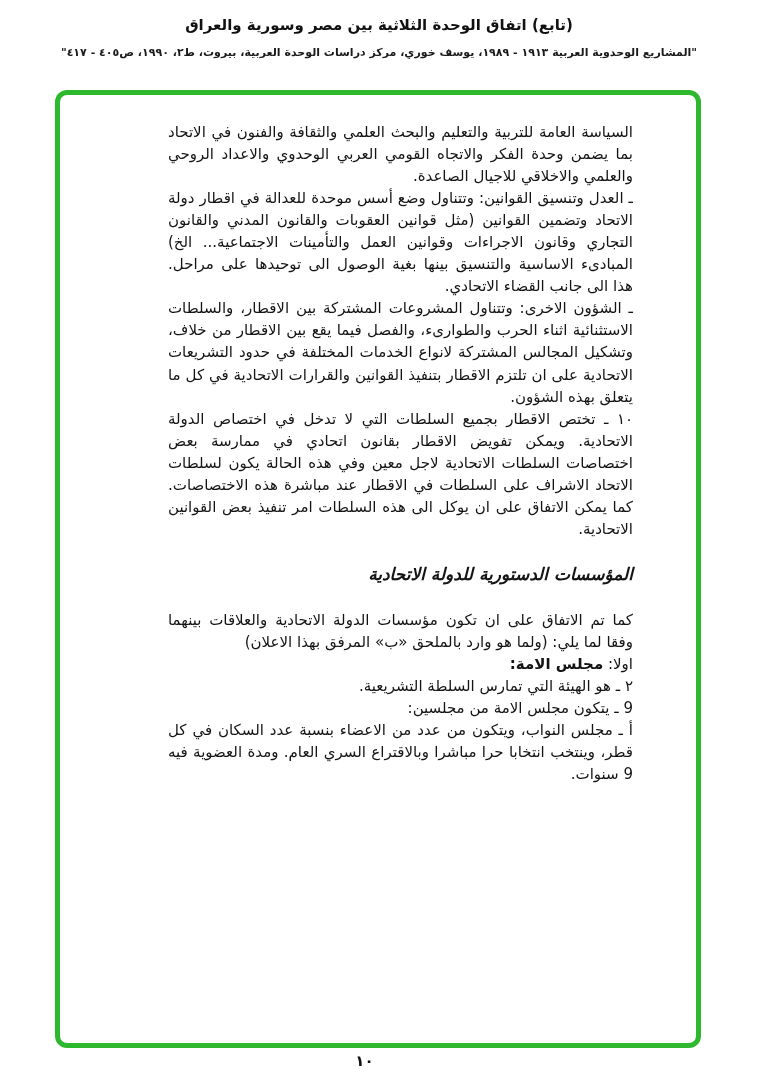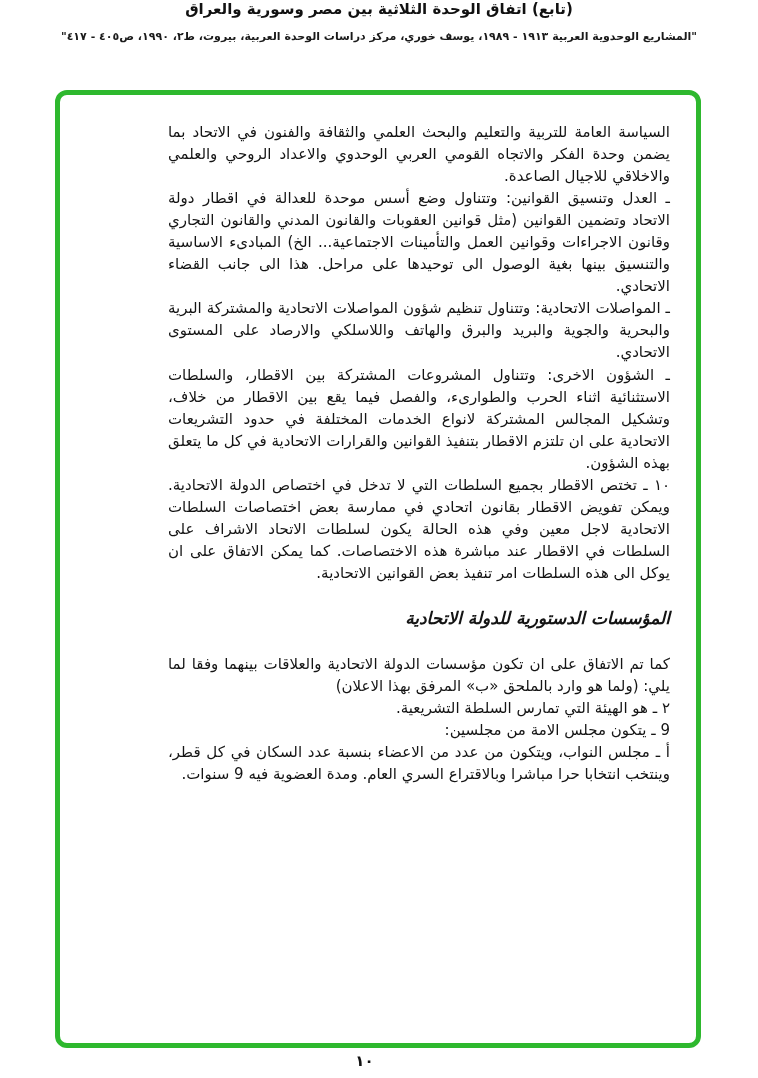--- a/index.html
+++ b/index.html
@@ -11,21 +11,21 @@
   }
   .page {
     position:relative;
     width:758px; height:1078px;
     background:#ffffff;
     overflow:hidden;
   }
   .doc-header {
     direction:rtl;
     text-align:center;
-    padding-top:0;
+    padding-top:16px;
   }
   .doc-title {
     font-size:15px;
     font-weight:bold;
     letter-spacing:0.2px;
   }
   .doc-source {
     font-size:11px;
     font-weight:bold;
     margin-top:12px;
@@ -35,21 +35,21 @@
     position:absolute;
     left:55px; top:90px;
     width:646px; height:958px;
     border:5px solid #2eb82e;
     border-radius:12px;
     background:#ffffff;
   }
   .text-block {
     direction:rtl;
     text-align:justify;
-    padding:26px 26px 20px 108px; 
+    padding:26px 63px 20px 108px; 
     font-size:15px;
     line-height:1.47;
     color:#141414;
   }
   .para { margin:0; }
   .section-heading {
     font-size:17px;
     font-weight:bold;
     margin:22px 0 22px 0;
     text-align:right;
@@ -78,30 +78,33 @@
     <div class="doc-source">"المشاريع الوحدوية العربية ١٩١٣ - ١٩٨٩، يوسف خوري، مركز دراسات الوحدة العربية، بيروت، ط٢، ١٩٩٠، ص٤٠٥ - ٤١٧"</div>
   </header>
 
   <div class="content-frame">
     <div class="text-block">
 
       <p class="para">السياسة العامة للتربية والتعليم والبحث العلمي والثقافة والفنون في الاتحاد بما يضمن وحدة الفكر والاتجاه القومي العربي الوحدوي والاعداد الروحي والعلمي والاخلاقي للاجيال الصاعدة.</p>
 
       <p class="para">ـ العدل وتنسيق القوانين: وتتناول وضع أسس موحدة للعدالة في اقطار دولة الاتحاد وتضمين القوانين (مثل قوانين العقوبات والقانون المدني والقانون التجاري وقانون الاجراءات وقوانين العمل والتأمينات الاجتماعية... الخ) المبادىء الاساسية والتنسيق بينها بغية الوصول الى توحيدها على مراحل. هذا الى جانب القضاء الاتحادي.</p>
 
-      <p class="para">ـ المواصلات الاتحادية: وتتناول تنظيم شؤون المواصلات الاتحادية والمشتركة البرية والبحرية والجوية والبريد والبرق والهاتف واللاسلكي والارصاد على المستوى الاتحادي.</p>
 
       <p class="para">ـ الشؤون الاخرى: وتتناول المشروعات المشتركة بين الاقطار، والسلطات الاستثنائية اثناء الحرب والطوارىء، والفصل فيما يقع بين الاقطار من خلاف، وتشكيل المجالس المشتركة لانواع الخدمات المختلفة في حدود التشريعات الاتحادية على ان تلتزم الاقطار بتنفيذ القوانين والقرارات الاتحادية في كل ما يتعلق بهذه الشؤون.</p>
 
       <p class="para">١٠ ـ تختص الاقطار بجميع السلطات التي لا تدخل في اختصاص الدولة الاتحادية. ويمكن تفويض الاقطار بقانون اتحادي في ممارسة بعض اختصاصات السلطات الاتحادية لاجل معين وفي هذه الحالة يكون لسلطات الاتحاد الاشراف على السلطات في الاقطار عند مباشرة هذه الاختصاصات. كما يمكن الاتفاق على ان يوكل الى هذه السلطات امر تنفيذ بعض القوانين الاتحادية.</p>
 
       <h2 class="section-heading">المؤسسات الدستورية للدولة الاتحادية</h2>
 
       <p class="para">كما تم الاتفاق على ان تكون مؤسسات الدولة الاتحادية والعلاقات بينهما وفقا لما يلي: (ولما هو وارد بالملحق «ب» المرفق بهذا الاعلان)</p>
 
+      <p class="para clause-line">
+        <span>اولا:</span>
+        <span class="b">مجلس الامة:</span>
+      </p>
 
 
       <p class="para">٢ ـ هو الهيئة التي تمارس السلطة التشريعية.</p>
 
       <p class="para">9 ـ يتكون مجلس الامة من مجلسين:</p>
 
       <p class="para">أ ـ مجلس النواب، ويتكون من عدد من الاعضاء بنسبة عدد السكان في كل قطر، وينتخب انتخابا حرا مباشرا وبالاقتراع السري العام. ومدة العضوية فيه 9 سنوات.</p>
 
     </div>
   </div>

